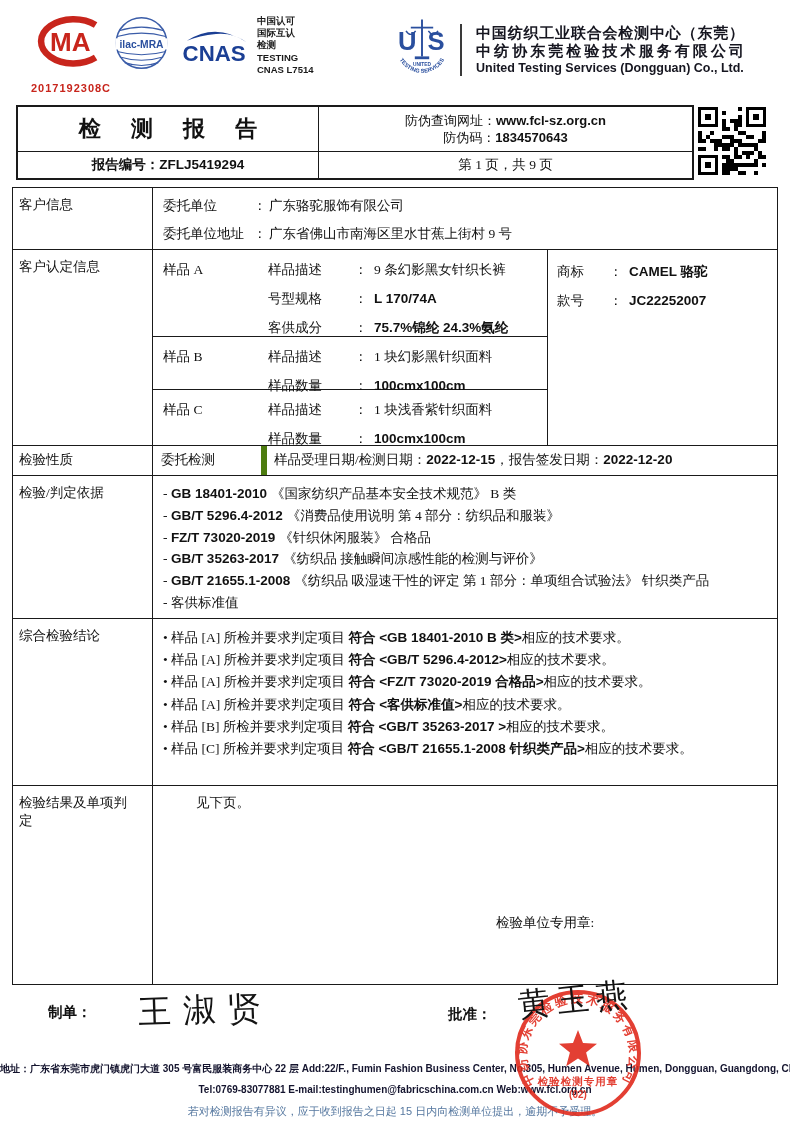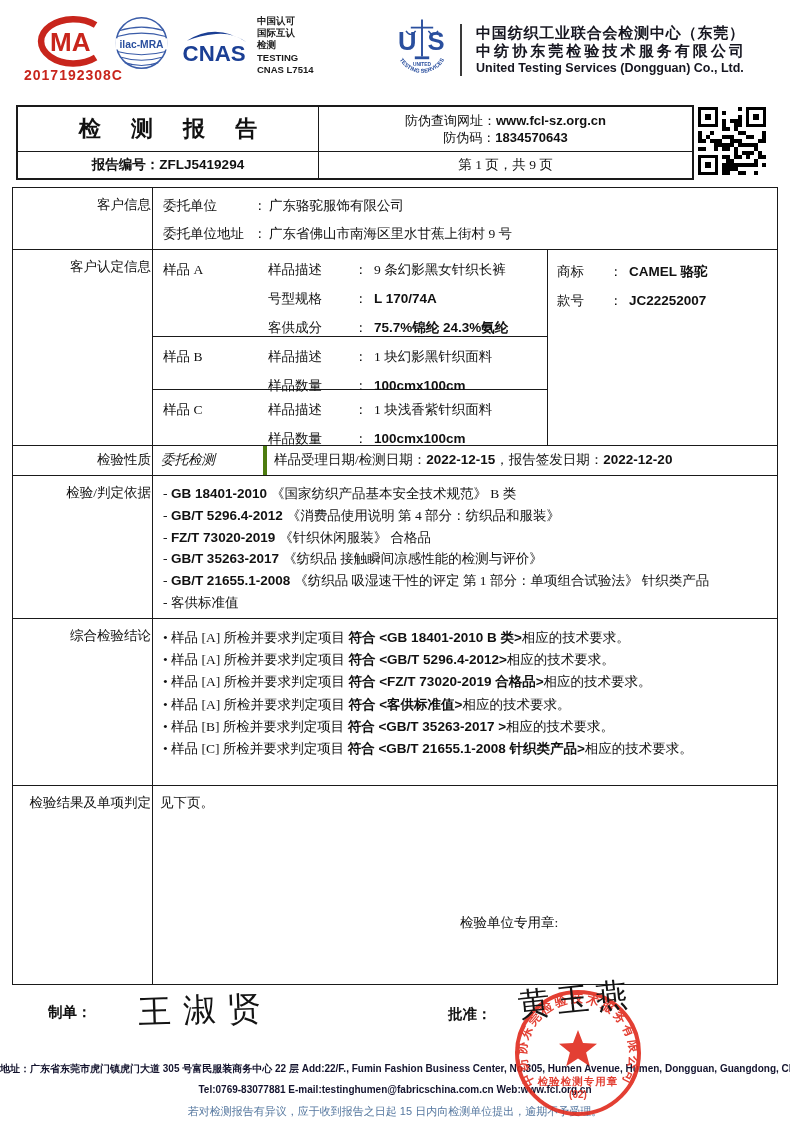--- a/index.html
+++ b/index.html
@@ -6,22 +6,22 @@
   html,body { background:#e8e8e8; }
   .page {
     position:relative; width:790px; height:1128px; background:#ffffff;
     margin:0 auto; overflow:hidden;
     font-family:"Liberation Serif", serif; color:#111;
   }
   .abs { position:absolute; }
   .v { font-family:"Liberation Sans", sans-serif; font-weight:bold; }
 
   
-  .cma-num { left:24px; top:67px; width:94px; text-align:center;
-    font-family:"Liberation Sans", sans-serif; font-weight:bold; font-size:14px;
+  .cma-num { left:24px; top:82px; width:94px; text-align:center;
+    font-family:"Liberation Sans", sans-serif; font-weight:bold; font-size:11px;
     letter-spacing:1px; color:#c8251c; }
   .accred { left:257px; top:15px; font-family:"Liberation Sans", sans-serif;
     font-weight:bold; font-size:9.5px; line-height:12.2px; color:#1a1a1a; }
   .org-divider { left:460px; top:24px; width:2px; height:52px; background:#3a3a3a; }
   .org-names { left:476px; top:24px; width:268px; }
   .org-cn { font-family:"Liberation Sans", sans-serif; font-weight:bold; font-size:15px;
     line-height:17.5px; color:#161620; text-align:justify; text-align-last:justify; }
   .org-en { font-family:"Liberation Sans", sans-serif; font-weight:bold; font-size:12.5px;
     color:#161620; margin-top:2px; }
 
@@ -44,22 +44,22 @@
   .qr-modules { position:absolute; left:0; top:0; width:68px; height:68px; }
   .qm { position:absolute; width:4px; height:4px; background:#000; }
   .qr-finder { position:absolute; width:20px; height:20px; border:3px solid #000; }
   .qr-finder::after { content:''; position:absolute; left:4px; top:4px; width:6px; height:6px; background:#000; }
   .qf-tl { left:0; top:0; } .qf-tr { right:0; top:0; } .qf-bl { left:0; bottom:0; }
 
   
   .mtable { left:12px; top:187px; width:766px; height:798px; border:1px solid #1a1a1a;
     display:flex; flex-direction:column; font-size:13.5px; }
   .mrow { display:flex; border-bottom:1px solid #1a1a1a; }
-  .mrow:last-child { border-bottom:none; flex:1; }
-  .mlabel { width:140px; flex:0 0 140px; border-right:1px solid #1a1a1a; padding:8px 1px 0 6px;text-align:right; }
+  .mrow:last-child { border-bottom:none; flex:1;gap:36px; }
+  .mlabel { width:140px; flex:0 0 140px; border-right:1px solid #1a1a1a; padding:8px 22px 0 6px; }
   .mcontent { flex:1; position:relative; }
 
   .r-customer { height:62px; }
   .fline { display:flex; line-height:19px; }
   .cust { padding-top:8px; }
   .cust .fline { margin-bottom:9px; }
   .flabel { width:100px; flex:0 0 100px; padding-left:10px; }
   .fcolon { width:16px; flex:0 0 16px; text-align:left; }
 
   .r-samples { height:196px; }
@@ -74,22 +74,22 @@
   .sfl { display:flex; line-height:29px; }
   .sflabel { width:86px; flex:0 0 86px; }
   .sfcolon { width:20px; flex:0 0 20px; }
   .brand-col { flex:1; padding-top:7px; }
   .bline { display:flex; line-height:29px; padding-left:9px; }
   .blabel { width:52px; flex:0 0 52px; }
   .bcolon { width:20px; flex:0 0 20px; }
 
   .r-nature { height:30px; }
   .nature-wrap { display:flex; height:100%; }
-  .nature-cell1 { width:114px; flex:0 0 114px; border-right:4px solid #4d7c0f;
-    padding:5px 0 0 8px;font-style:italic; }
+  .nature-cell1 { width:114px; flex:0 0 114px; border-right:6px solid #4d7c0f;
+    padding:5px 0 0 8px; }
   .nature-cell2 { flex:1; padding:5px 0 0 7px; }
 
   .r-basis { height:143px; }
   .basis-list { padding:7px 10px 0 10px; }
   .basis-item { line-height:21.8px; }
   .basis-item::before { content:'-  '; }
   .code { margin-right:4px; }
   .code:empty { margin-right:0; }
 
   .r-conclusion { height:167px; }

